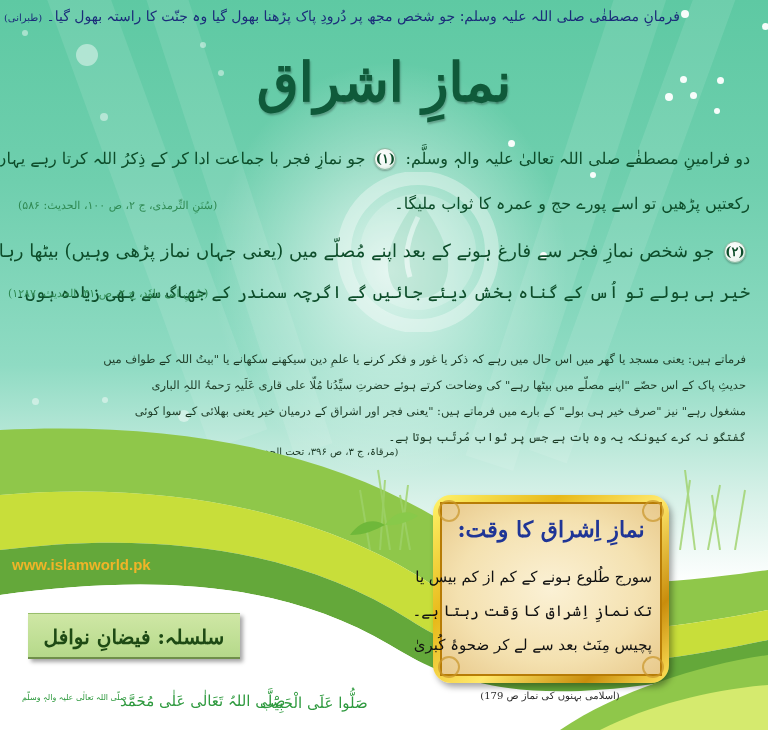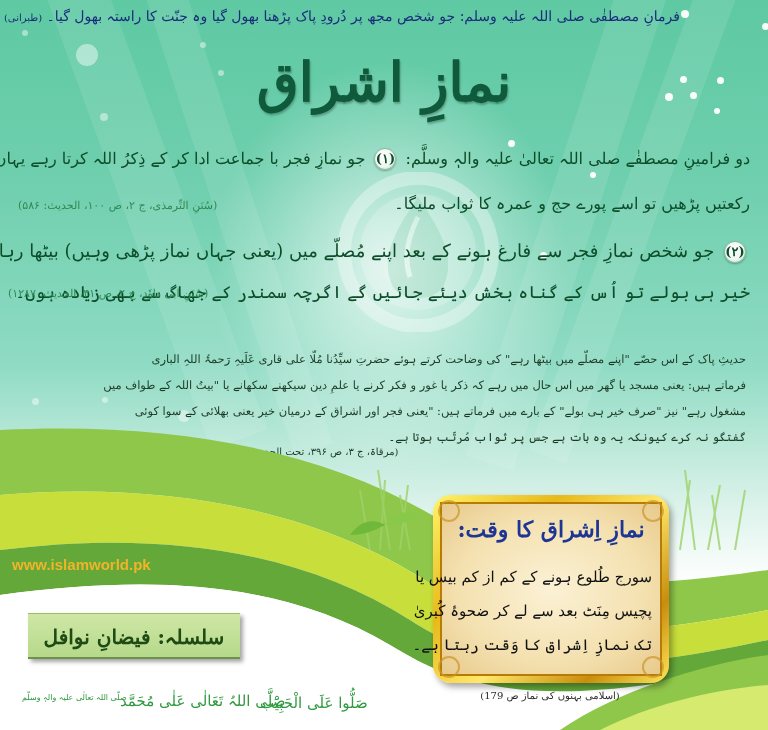--- a/index.html
+++ b/index.html
@@ -133,22 +133,22 @@
   <div class="para ref ref1 rtl">(سُنَنِ التِّرمذی، ج ۲، ص ۱۰۰، الحدیث: ۵۸۶)</div>
 
   <div class="para p2a rtl">
     <span class="num-badge">(٢)</span>
     <span>جو شخص نمازِ فجر سے فارغ ہونے کے بعد اپنے مُصلّے میں (یعنی جہاں نماز پڑھی وہیں) بیٹھا رہا حتّٰی کہ اِشراق کے نفل پڑھ لے صرف</span>
   </div>
   <div class="para p2b rtl">خیر ہی بولے تو اُس کے گناہ بخش دیئے جائیں گے اگرچہ سمندر کے جھاگ سے بھی زیادہ ہوں۔</div>
   <div class="para ref ref2 rtl">(سُنَنِ ابی داوٗد، ج ۲، ص ۴۱، الحدیث: ۱۲۸۷)</div>
 
   <div class="commentary rtl">
+    <div class="line">فرماتے ہیں: یعنی مسجد یا گھر میں اس حال میں رہے کہ ذکر یا غور و فکر کرنے یا علمِ دین سیکھنے سکھانے یا "بیتُ اللہ کے طواف میں</div>
     <div class="line">حدیثِ پاک کے اس حصّے "اپنے مصلّے میں بیٹھا رہے" کی وضاحت کرتے ہوئے حضرتِ سیِّدُنا مُلّا علی قاری عَلَیہِ رَحمۃُ اللہِ الباری</div>
-    <div class="line">فرماتے ہیں: یعنی مسجد یا گھر میں اس حال میں رہے کہ ذکر یا غور و فکر کرنے یا علمِ دین سیکھنے سکھانے یا "بیتُ اللہ کے طواف میں</div>
     <div class="line">مشغول رہے" نیز "صرف خیر ہی بولے" کے بارے میں فرماتے ہیں: "یعنی فجر اور اشراق کے درمیان خیر یعنی بھلائی کے سوا کوئی</div>
     <div class="line">گفتگو نہ کرے کیونکہ یہ وہ بات ہے جس پر ثواب مُرتّب ہوتا ہے۔</div>
   </div>
   <div class="ref3 rtl">(مرقاۃ، ج ۳، ص ۳۹۶، تحت الحدیث: ۱۳۱۷)</div>
 
   <svg class="swoosh" style="left:0;top:400px;" width="768" height="330" viewBox="0 0 768 330">
     <path d="M0 30 C200 20 360 60 470 140 C520 175 560 200 768 170 L768 210 C560 250 500 230 440 190 C330 115 180 80 0 95 Z" fill="#8fc74a"></path>
     <path d="M0 95 C180 80 330 115 440 190 C500 230 560 250 768 210 L768 240 C560 285 480 265 410 220 C300 150 160 130 0 150 Z" fill="#c8de3a"></path>
     <path d="M0 150 C160 130 300 150 410 220 C480 265 560 285 768 240 L768 262 C560 310 470 295 390 245 C280 180 150 175 0 195 Z" fill="#64a83a"></path>
     <path d="M0 195 C150 175 280 180 390 245 C450 280 500 300 430 330 L0 330 Z" fill="#ffffff"></path>
@@ -175,22 +175,22 @@
 
   <div class="frame">
     <div class="frame-inner">
       <span class="corner" style="left:-4px;top:-4px;"></span>
       <span class="corner" style="right:-4px;top:-4px;"></span>
       <span class="corner" style="left:-4px;bottom:-4px;"></span>
       <span class="corner" style="right:-4px;bottom:-4px;"></span>
       <div class="frame-title rtl">نمازِ اِشراق کا وقت:</div>
       <div class="frame-body rtl">
         <div class="line">سورج طُلوع ہونے کے کم از کم بیس یا</div>
+        <div class="line">تک نمازِ اِشراق کا وَقت رہتا ہے۔</div>
         <div class="line">پچیس مِنَٹ بعد سے لے کر ضحوۂ کُبریٰ</div>
-        <div class="line">تک نمازِ اِشراق کا وَقت رہتا ہے۔</div>
       </div>
     </div>
   </div>
   <div class="frame-ref rtl">(اسلامی بہنوں کی نماز ص 179)</div>
 
   <div class="website">www.islamworld.pk</div>
 
   <div class="series-box">
     <div class="series-text rtl">سلسلہ: فیضانِ نوافل</div>
   </div>

